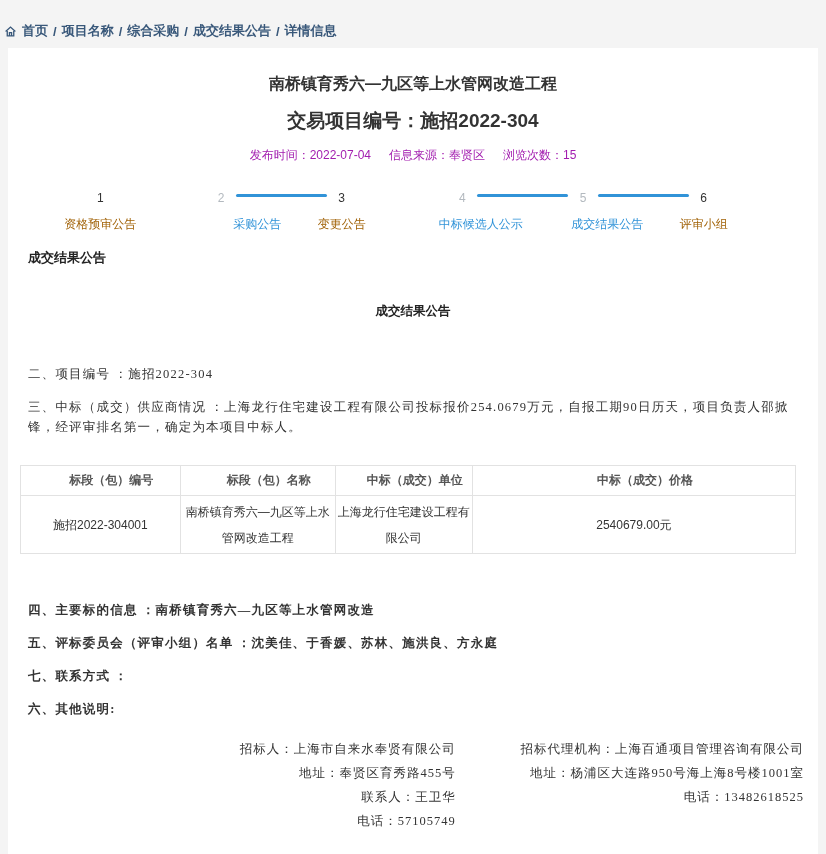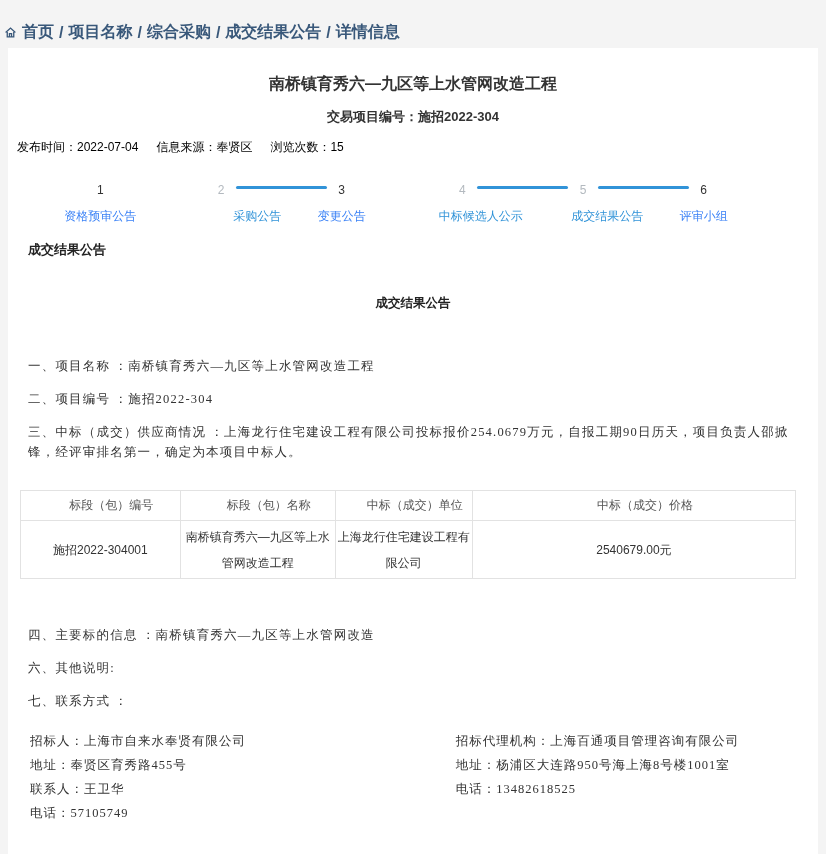--- a/index.html
+++ b/index.html
@@ -8,39 +8,39 @@
   body {
     width:826px; height:854px; position:relative;
     background:#f4f4f4; color:#333;
     font-family:"Liberation Sans", sans-serif;
     overflow:hidden;
   }
   
   .breadcrumb {
     position:absolute; top:22px; left:4px; right:8px;
     display:flex; align-items:center; gap:5px;
-    font-size:16px; color:var(--crumb); font-weight:bold;
+    font-size:13px; color:var(--crumb); font-weight:bold;
   }
   .breadcrumb .home-ic { display:inline-flex; align-items:center; }
   .breadcrumb .crumb { cursor:pointer; }
   .breadcrumb .sep { color:var(--crumb); }
   
   .card {
     position:absolute; left:8px; right:8px; top:48px; bottom:0;
     background:#ffffff;
   }
   .title { margin:26px 10px 0; text-align:center; font-size:16px; font-weight:bold; color:#333; }
-  .subtitle { margin-top:13px; text-align:center; font-size:13px; font-weight:600; color:#333; }
-  .meta { margin-top:13px; text-align:left; font-size:12px; color:#000000; }
+  .subtitle { margin-top:13px; text-align:center; font-size:19px; font-weight:600; color:#333; }
+  .meta { margin-top:13px; text-align:center; font-size:12px; color:#a21caf; }
   .meta span { margin:0 9px; }
   
   .steps { width:724px; margin:24px 0 0 32px; display:flex; }
   .step { flex:1; text-align:center; position:relative; cursor:pointer; }
   .step .num { display:inline-block; font-size:12px; line-height:14px; color:#333; }
-  .step .label { display:block; margin-top:10px; font-size:12px; color:#3b82f6; }
+  .step .label { display:block; margin-top:10px; font-size:12px; color:#a16207; }
   .step.active .num { color:#b3b9bf; }
   .step.active .label { color:var(--accent);text-align:right; }
   .connector {
     position:absolute; top:6px; left:calc(50% + 15px);
     width:calc(100% - 30px); height:3px; border-radius:2px;
     background:var(--accent);
   }
   
   .left-heading { margin:16px 0 0 20px; font-size:13px; font-weight:bold; color:#222; }
   .center-heading { margin-top:36px; text-align:center; font-size:12.5px; font-weight:bold; color:#222; }
@@ -52,35 +52,35 @@
   }
   .body-text p { margin:0 0 13px 0; line-height:20px; }
   
   table.result {
     width:calc(100% - 0px); margin:28px 0 0 -8px;
     border-collapse:collapse; table-layout:fixed;
     font-family:"Liberation Sans", sans-serif; letter-spacing:0;
     font-size:12px;
   }
   table.result th, table.result td { border:1px solid #e2e2e2; text-align:center; padding:2px; }
-  table.result th { height:30px; font-weight:normal; color:#555;padding-left:24px; }
+  table.result th { height:30px; font-weight:bold; color:#555;padding-left:24px; }
   table.result td { height:58px; color:#333; line-height:26px; }
   table.result th:nth-child(1){ width:20.6%; }
   table.result th:nth-child(2){ width:20.0%; }
   table.result th:nth-child(3){ width:17.7%; }
   table.result th:nth-child(4){ width:41.7%; }
-  .after-table { margin-top:46px; }
+  .after-table { margin-top:46px;font-weight:bold; }
   
   .contacts {
     display:flex; margin:18px 14px 0 22px;
     font-family:"Liberation Serif", serif; font-size:12.5px; letter-spacing:1px;
   }
   .contacts .col-left { width:55%; }
   .contacts .col-right { flex:1; }
-  .contacts div.line { line-height:24px; }
+  .contacts div.line { line-height:24px;text-align:right; }
 </style>
 </head>
 <body>
 
 <div class="breadcrumb">
   <span class="home-ic">
     <svg width="13" height="13" viewBox="0 0 16 16" fill="none" stroke="#39587a" stroke-width="1.6">
       <path d="M2 8 L8 2.5 L14 8"></path>
       <path d="M4 7.5 V13.5 H12 V7.5"></path>
       <path d="M6.7 13.5 V9.5 H9.3 V13.5"></path>
@@ -110,21 +110,20 @@
       <div class="step"><span class="num">3</span><span class="label">变更公告</span></div>
       <div class="step active"><span class="num">4</span><span class="label">中标候选人公示</span><span class="connector"></span></div>
       <div class="step active"><span class="num">5</span><span class="label">成交结果公告</span><span class="connector"></span></div>
       <div class="step"><span class="num">6</span><span class="label">评审小组</span></div>
     </div>
 
   <div class="left-heading">成交结果公告</div>
   <div class="center-heading">成交结果公告</div>
 
   <div class="body-text">
-    <p>一、项目名称 ：南桥镇育秀六—九区等上水管网改造工程</p>
     <p>二、项目编号 ：施招2022-304</p>
     <p>三、中标（成交）供应商情况 ：上海龙行住宅建设工程有限公司投标报价254.0679万元，自报工期90日历天，项目负责人邵掀锋，经评审排名第一，确定为本项目中标人。</p>
 
     <table class="result">
       <thead>
           <tr id="t-head">
             <th>标段（包）编号</th>
             <th>标段（包）名称</th>
             <th>中标（成交）单位</th>
             <th>中标（成交）价格</th>
@@ -135,22 +134,23 @@
             <td>施招2022-304001</td>
             <td>南桥镇育秀六—九区等上水管网改造工程</td>
             <td>上海龙行住宅建设工程有限公司</td>
             <td>2540679.00元</td>
           </tr>
         </tbody>
     </table>
 
     <div class="after-table">
       <p>四、主要标的信息 ：南桥镇育秀六—九区等上水管网改造</p>
+      <p>五、评标委员会（评审小组）名单 ：沈美佳、于香媛、苏林、施洪良、方永庭</p>
+      <p>七、联系方式 ：</p>
       <p>六、其他说明:</p>
-      <p>七、联系方式 ：</p>
     </div>
   </div>
 
   <div class="contacts">
     <div class="col-left" id="contact-left">
         <div class="line">招标人：上海市自来水奉贤有限公司</div>
         <div class="line">地址：奉贤区育秀路455号</div>
         <div class="line">联系人：王卫华</div>
         <div class="line">电话：57105749</div>
       </div>

